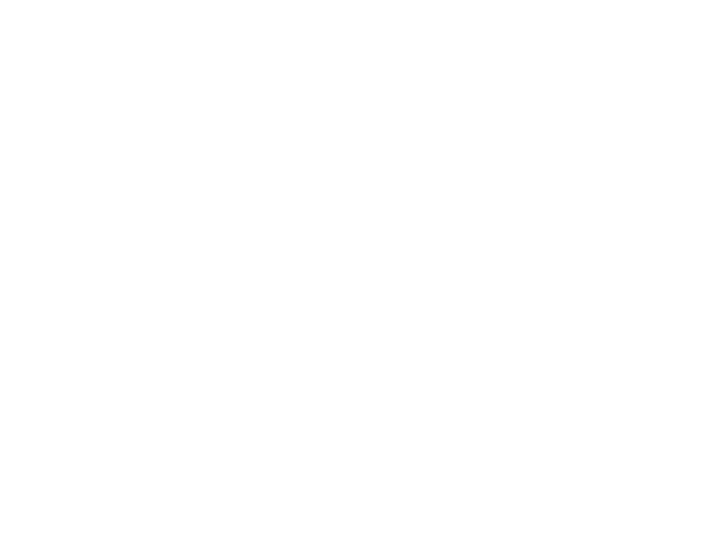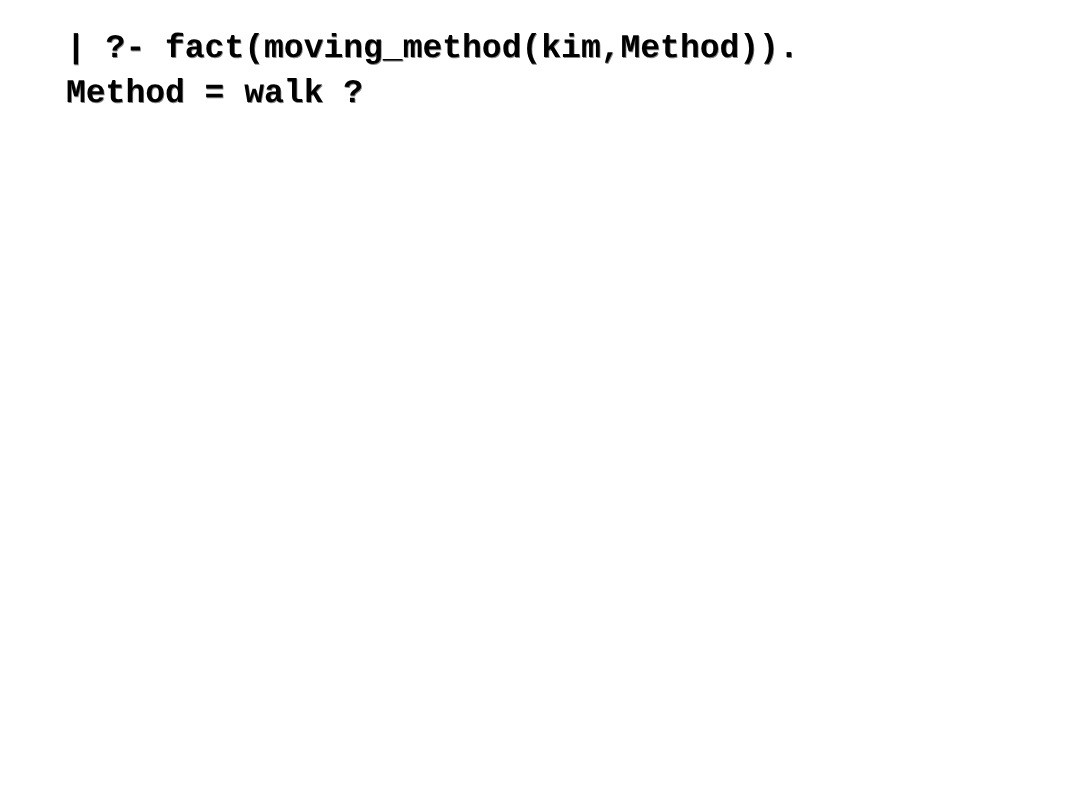--- a/index.html
+++ b/index.html
@@ -21,15 +21,13 @@
   .code-block {
     white-space: pre;
     margin-bottom: 26px;
     text-shadow: 0.5px 0.5px 0 #888;
   }
 </style>
 </head>
 <body>
 
 <div class="page">
-  <div class="code-block"><span>| ?- fact(moving_method(kim,Method)).</span>
-<span>Method = walk ?</span></div>
 </div>
 
 </body></html>

